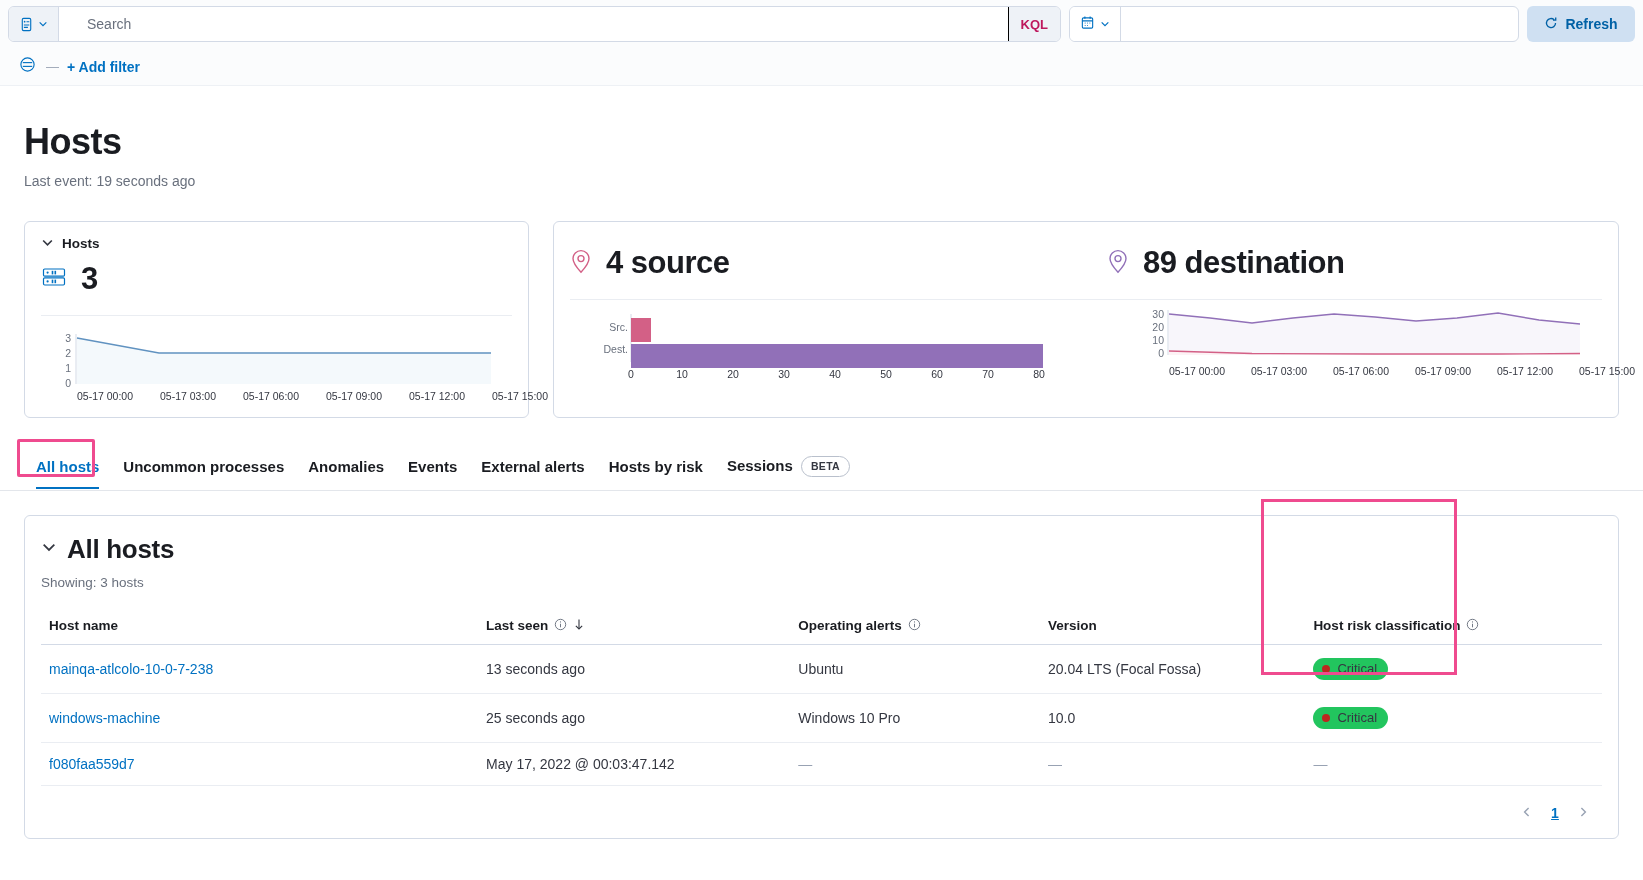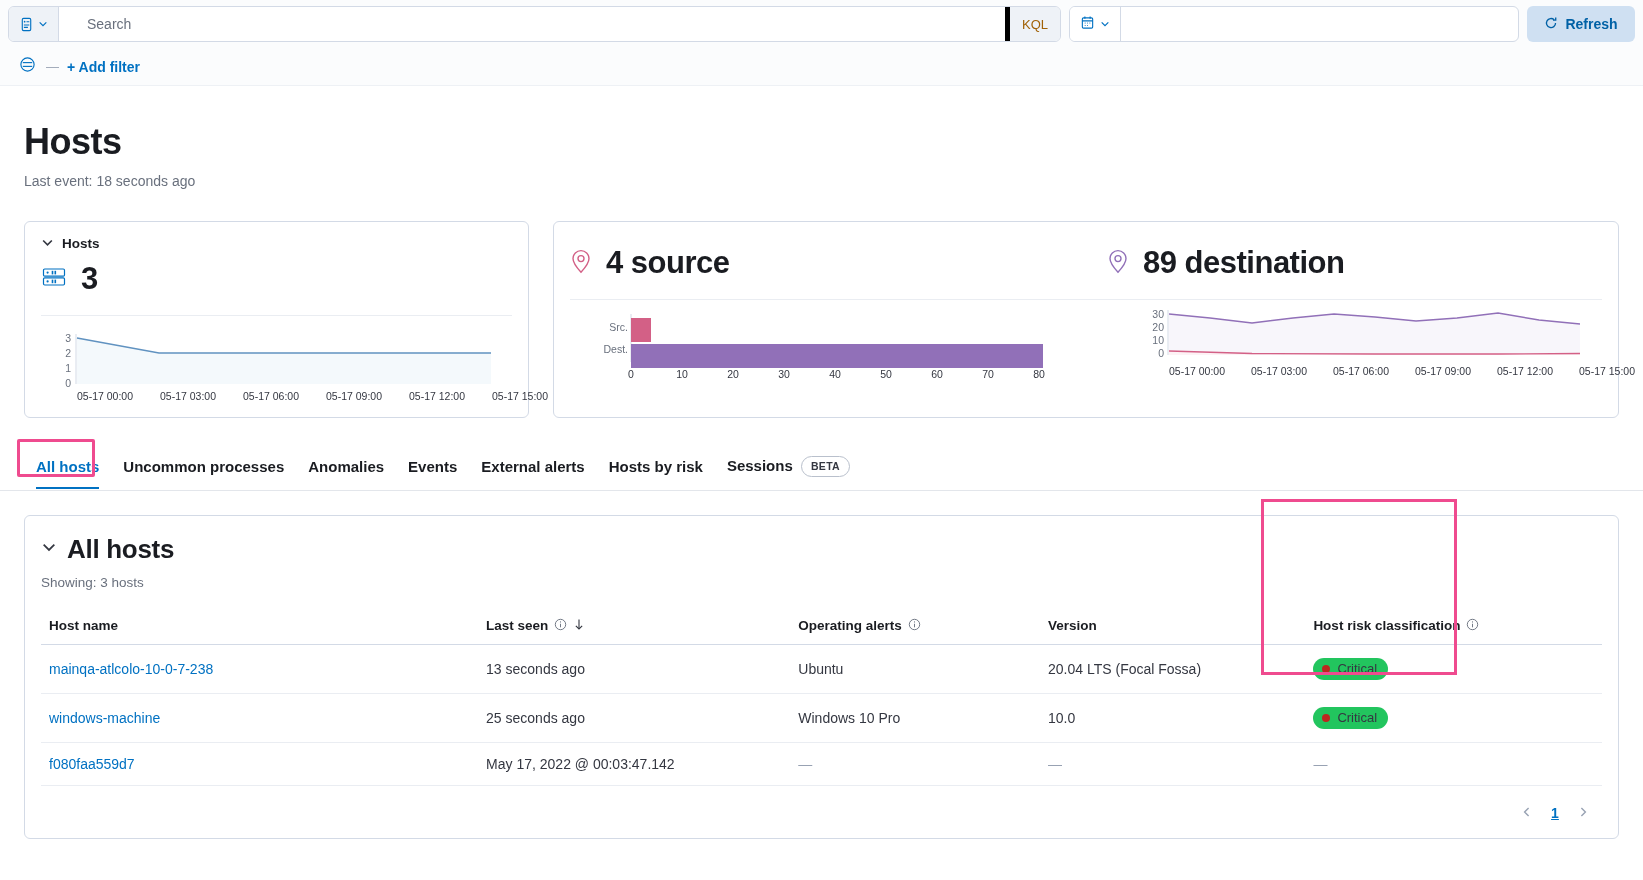--- a/index.html
+++ b/index.html
@@ -46,23 +46,23 @@
     font-family: "Liberation Sans", sans-serif;
     color: #343741;
     padding: 0 28px;
     background: transparent;
   }
   .q-input::placeholder { color: #69707d; }
   .kql {
     background: #eef2f7;
     display: flex; align-items: center;
     padding: 0 12px;
-    color: #a16207;
-    font-size: 13px; font-weight: 400;
-    border-left: 5px solid #000000;
+    color: #be185d;
+    font-size: 13px; font-weight: 700;
+    border-left: 1px solid #000000;
     cursor: pointer;
   }
   .date-group {
     width: 450px;
     display: flex; align-items: stretch;
     height: 36px;
     border: 1px solid #d3dae6;
     border-radius: 6px;
     background: #fff;
     overflow: hidden;
@@ -305,21 +305,21 @@
         <line x1="4" y1="11" x2="14" y2="11"></line>
       </svg>
     </span>
   </div>
   <span class="dash">—</span>
   <span class="add-filter">+ Add filter</span>
 </div>
 
 <div class="page-header">
   <div class="page-title">Hosts</div>
-  <div class="page-sub">Last event: 18 seconds ago</div>
+  <div class="page-sub">Last event: 19 seconds ago</div>
 </div>
 
 <div class="panels">
 
   <div class="panel panel-hosts">
     <div class="panel-head">
       <span class="accordion-chev">
         <svg width="13" height="13" viewBox="0 0 12 12" fill="none" stroke="#343741" stroke-width="1.5">
           <polyline points="2,4.2 6,8.2 10,4.2"></polyline>
         </svg>

